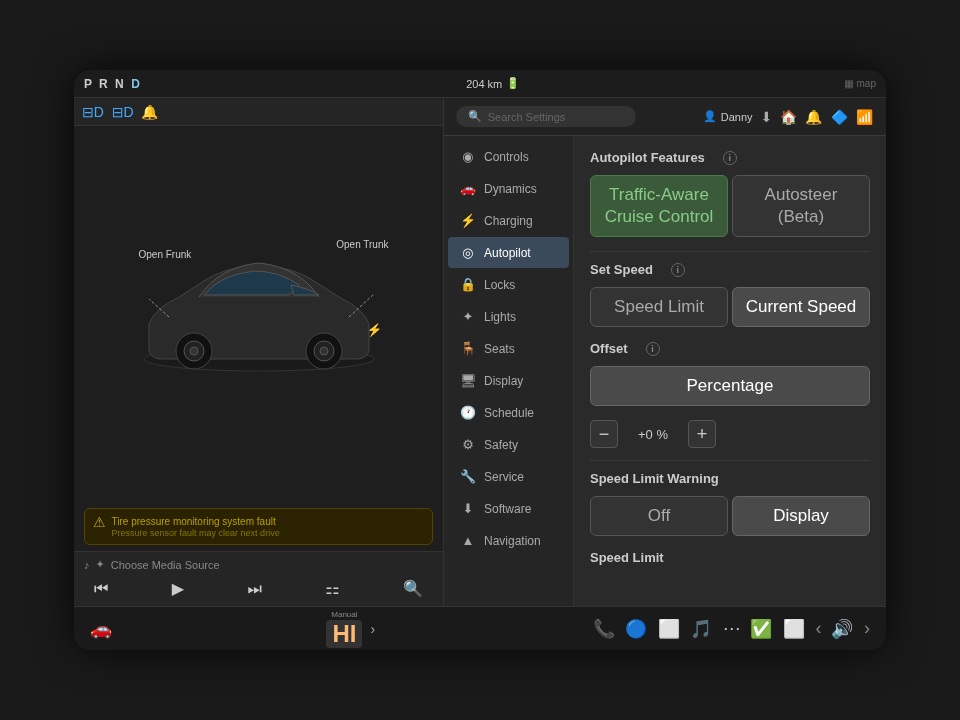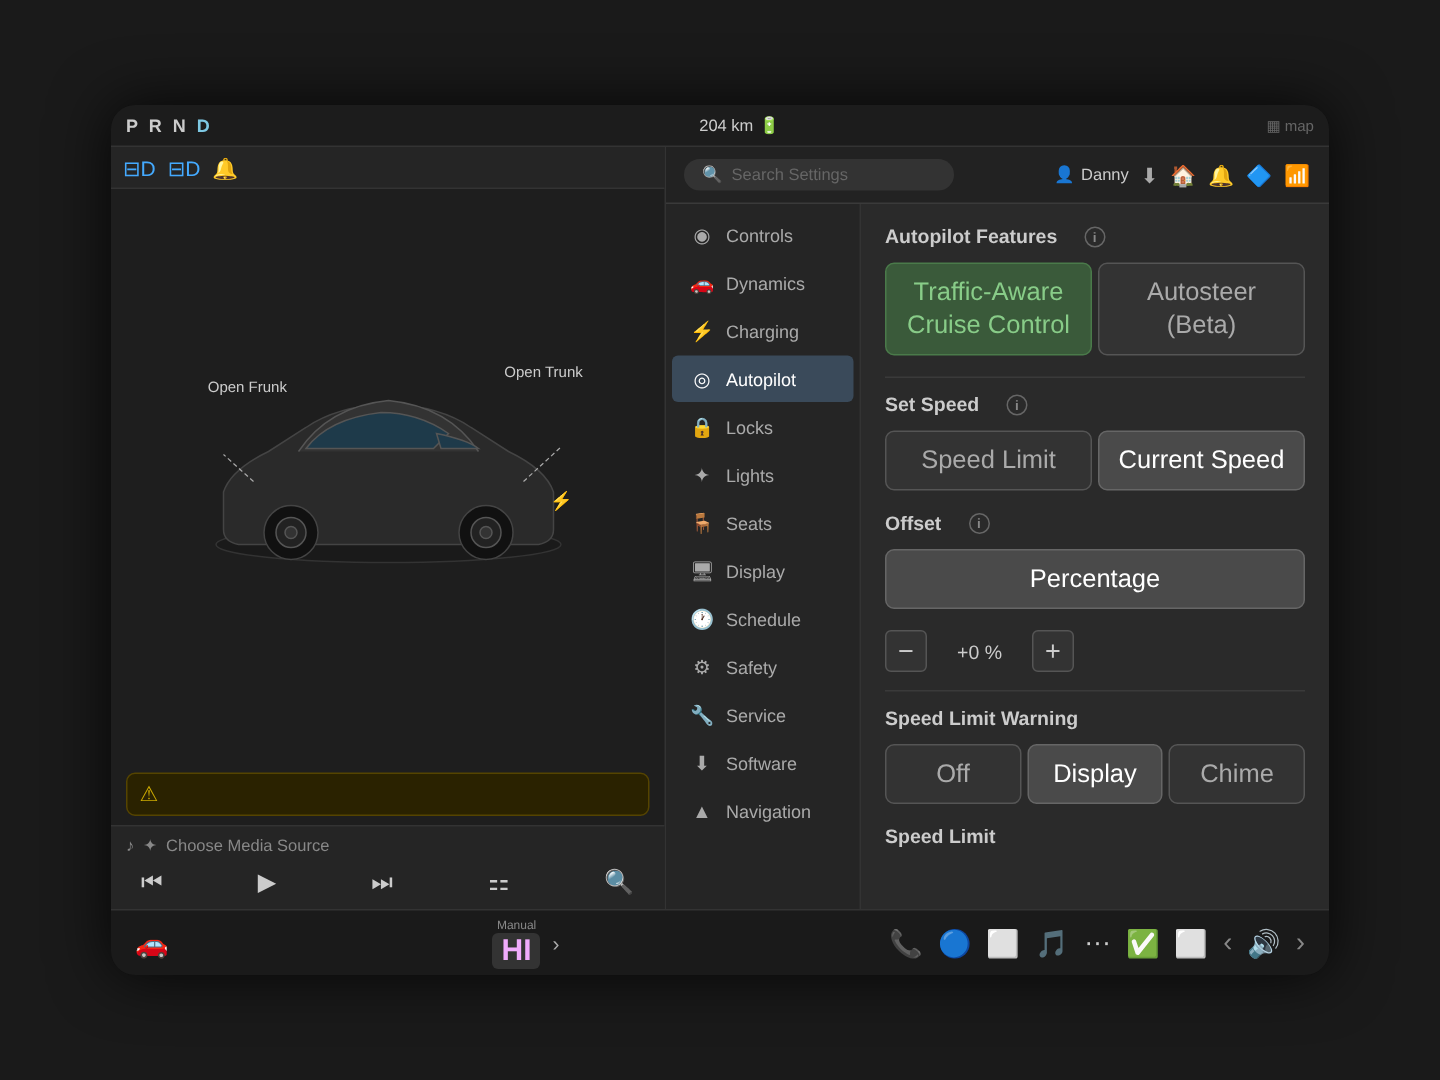--- a/index.html
+++ b/index.html
@@ -161,22 +161,22 @@
       color: #ccc;
       font-size: 18px;
       cursor: pointer;
       display: flex;
       align-items: center;
     }
     .gear-display {
       background: #333;
       border-radius: 4px;
       padding: 2px 6px;
-      color: #f0abfc;
-      font-size: 20px;
+      color: #fdba74;
+      font-size: 24px;
       font-weight: bold;
       line-height: 1;
     }
     .gear-label { font-size: 8px; color: #888; text-align: center; margin-bottom: 1px; }
 
     
     .right-panel {
       flex: 1;
       display: flex;
       flex-direction: column;
@@ -407,20 +407,24 @@
               <line x1="230" y1="78" x2="255" y2="55" stroke="#aaa" stroke-width="0.8" stroke-dasharray="3,2"></line>
 
               <text x="248" y="95" fill="#4af" font-size="12">⚡</text>
             </g>
           </svg>
         </div>
       </div>
 
       <div class="alert-bar">
         <span class="alert-icon">⚠</span>
+        <div>
+          <div class="alert-text">Tire pressure monitoring system fault</div>
+          <div class="alert-sub">Pressure sensor fault may clear next drive</div>
+        </div>
       </div>
 
       <div class="media-bar">
         <div class="media-source">
           <span style="color:#888;">♪</span>
           <span style="color:#888;">✦ </span>
           <span>Choose Media Source</span>
         </div>
         <div class="media-controls">
           <button class="media-btn">⏮</button>
@@ -545,21 +549,20 @@
           </div>
 
           <div class="divider" style="margin-top:12px;"></div>
 
           <div class="section-title">
             <span>Speed Limit Warning</span>
           </div>
           <div class="btn-group">
             <button class="btn-seg">Off</button>
             <button class="btn-seg active">Display</button>
-            <button class="btn-seg">Chime</button>
           </div>
 
           <div class="section-title">
             <span>Speed Limit</span>
           </div>
 
         </div>
       </div>
     </div>
   </div>

